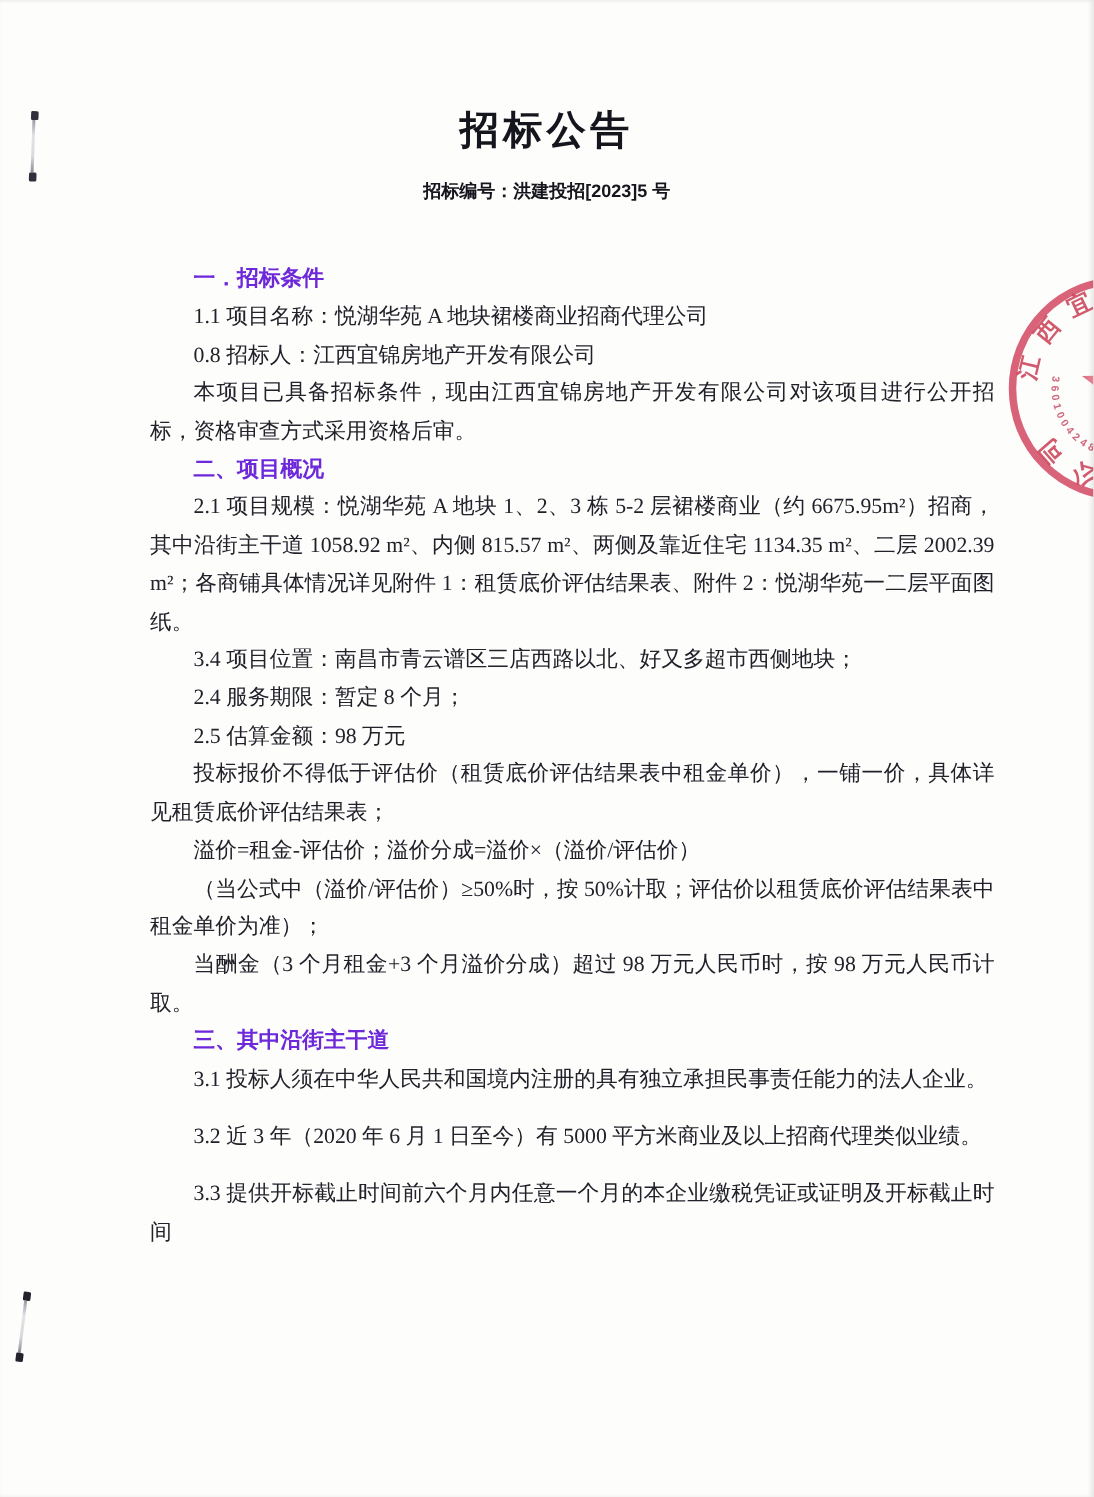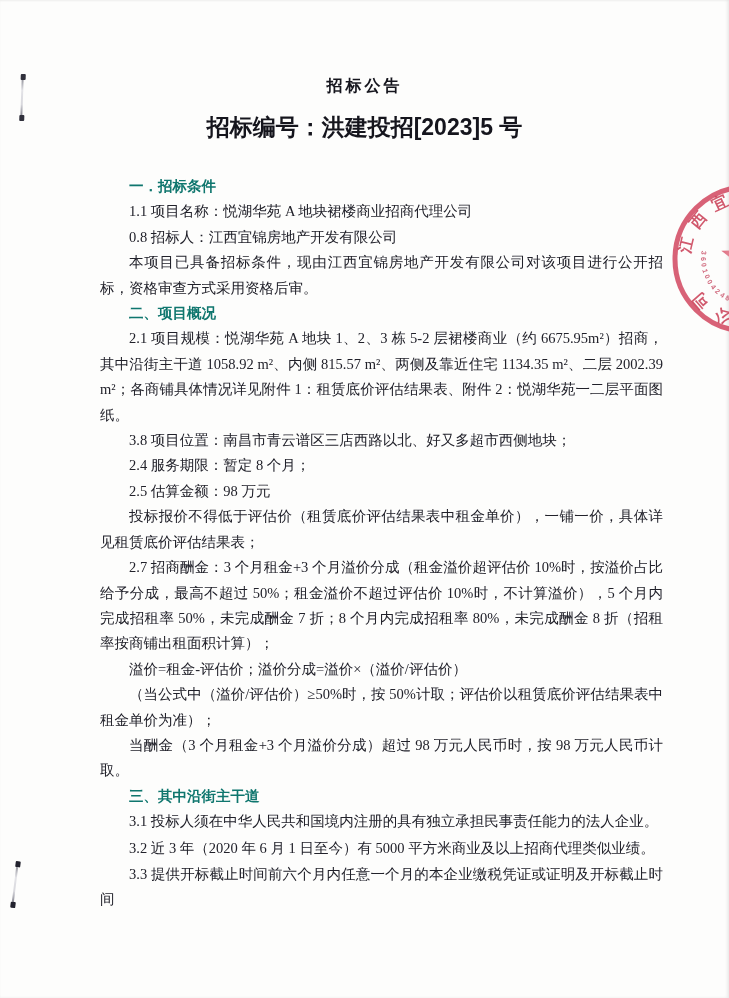--- a/index.html
+++ b/index.html
@@ -10,42 +10,42 @@
     background:#fdfdfc;
     overflow:hidden;
     font-family:"Liberation Serif","DejaVu Serif",serif;
     color:#21212a;
     box-shadow:inset -2px 0 3px rgba(0,0,0,0.07), inset 0 1px 2px rgba(0,0,0,0.03);
   }
   .doc-title {
     margin:72px 0 0;
     text-align:center;
     font-family:"Liberation Sans","DejaVu Sans",sans-serif;
-    font-size:16px; line-height:28px;
+    font-size:26px; line-height:28px;
     font-weight:700;
     letter-spacing:3px;
     color:#15151d;
   }
   .doc-number {
     margin:15px 0 0;
     text-align:center;
     font-family:"Liberation Sans","DejaVu Sans",sans-serif;
-    font-size:23px; line-height:24px;
+    font-size:12px; line-height:24px;
     font-weight:700;
     color:#15151d;
   }
   .body-text {
     margin:35px 66px 0 100px;
     font-size:14.5px;
     line-height:25.4px;
     text-align:justify;
   }
   .body-text p { margin:0; text-indent:2em; }
-  .sec-heading { font-weight:700; color:#0f766e; }
-  .para.sec-2 + .para.sec-2 { margin-top:1px; }
+  .sec-heading { font-weight:700; color:#6d28d9; }
+  .para.sec-2 + .para.sec-2 { margin-top:13px; }
 
   
   .staple {
     position:absolute;
     width:6px;
     display:flex; flex-direction:column; align-items:center;
   }
   .staple .bar {
     flex:1; width:2px;
     background:linear-gradient(180deg,#9a9aa2,#e3e3e7 30%,#d8d8dd 70%,#8a8a94);
@@ -112,25 +112,24 @@
   <h1 class="doc-title">招标公告</h1>
   <h2 class="doc-number">招标编号：洪建投招[2023]5 号</h2>
 
   <div class="body-text">
       <p class="sec-heading sec-0">一．招标条件</p>
       <p class="para sec-0">1.1 项目名称：悦湖华苑 A 地块裙楼商业招商代理公司</p>
       <p class="para sec-0">0.8 招标人：江西宜锦房地产开发有限公司</p>
       <p class="para sec-0">本项目已具备招标条件，现由江西宜锦房地产开发有限公司对该项目进行公开招标，资格审查方式采用资格后审。</p>
       <p class="sec-heading sec-1">二、项目概况</p>
       <p class="para sec-1">2.1 项目规模：悦湖华苑 A 地块 1、2、3 栋 5-2 层裙楼商业（约 6675.95m²）招商，其中沿街主干道 1058.92 m²、内侧 815.57 m²、两侧及靠近住宅 1134.35 m²、二层 2002.39 m²；各商铺具体情况详见附件 1：租赁底价评估结果表、附件 2：悦湖华苑一二层平面图纸。</p>
-      <p class="para sec-1">3.8 项目位置：南昌市青云谱区三店西路以北、好又多超市西侧地块；</p>
+      <p class="para sec-1">3.4 项目位置：南昌市青云谱区三店西路以北、好又多超市西侧地块；</p>
       <p class="para sec-1">2.4 服务期限：暂定 8 个月；</p>
       <p class="para sec-1">2.5 估算金额：98 万元</p>
       <p class="para sec-1">投标报价不得低于评估价（租赁底价评估结果表中租金单价），一铺一价，具体详见租赁底价评估结果表；</p>
-      <p class="para sec-1">2.7 招商酬金：3 个月租金+3 个月溢价分成（租金溢价超评估价 10%时，按溢价占比给予分成，最高不超过 50%；租金溢价不超过评估价 10%时，不计算溢价），5 个月内完成招租率 50%，未完成酬金 7 折；8 个月内完成招租率 80%，未完成酬金 8 折（招租率按商铺出租面积计算）；</p>
       <p class="para sec-1">溢价=租金-评估价；溢价分成=溢价×（溢价/评估价）</p>
       <p class="para sec-1">（当公式中（溢价/评估价）≥50%时，按 50%计取；评估价以租赁底价评估结果表中租金单价为准）；</p>
       <p class="para sec-1">当酬金（3 个月租金+3 个月溢价分成）超过 98 万元人民币时，按 98 万元人民币计取。</p>
       <p class="sec-heading sec-2">三、其中沿街主干道</p>
       <p class="para sec-2">3.1 投标人须在中华人民共和国境内注册的具有独立承担民事责任能力的法人企业。</p>
       <p class="para sec-2">3.2 近 3 年（2020 年 6 月 1 日至今）有 5000 平方米商业及以上招商代理类似业绩。</p>
       <p class="para sec-2">3.3 提供开标截止时间前六个月内任意一个月的本企业缴税凭证或证明及开标截止时间</p>
     </div>
 
 </div>

